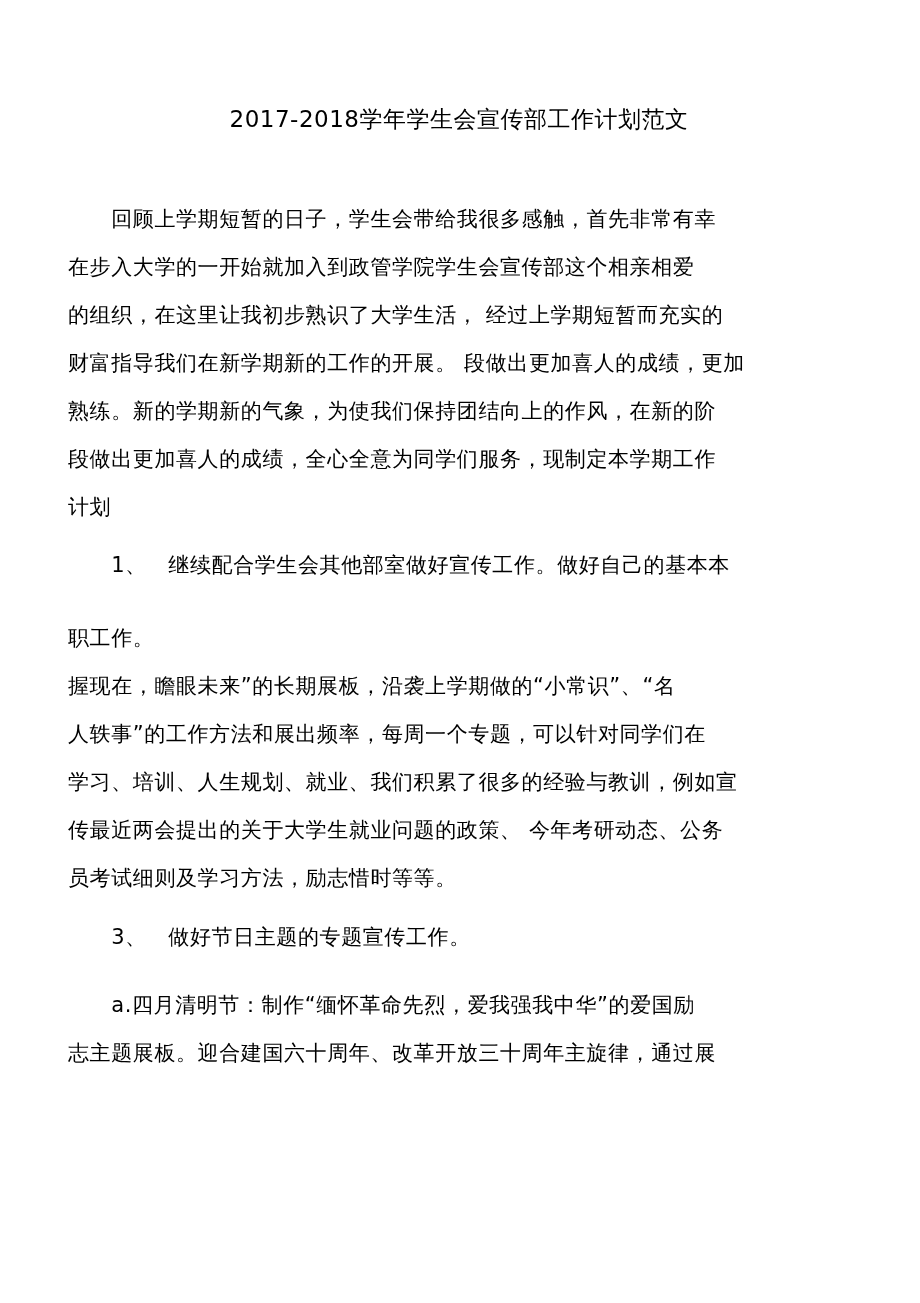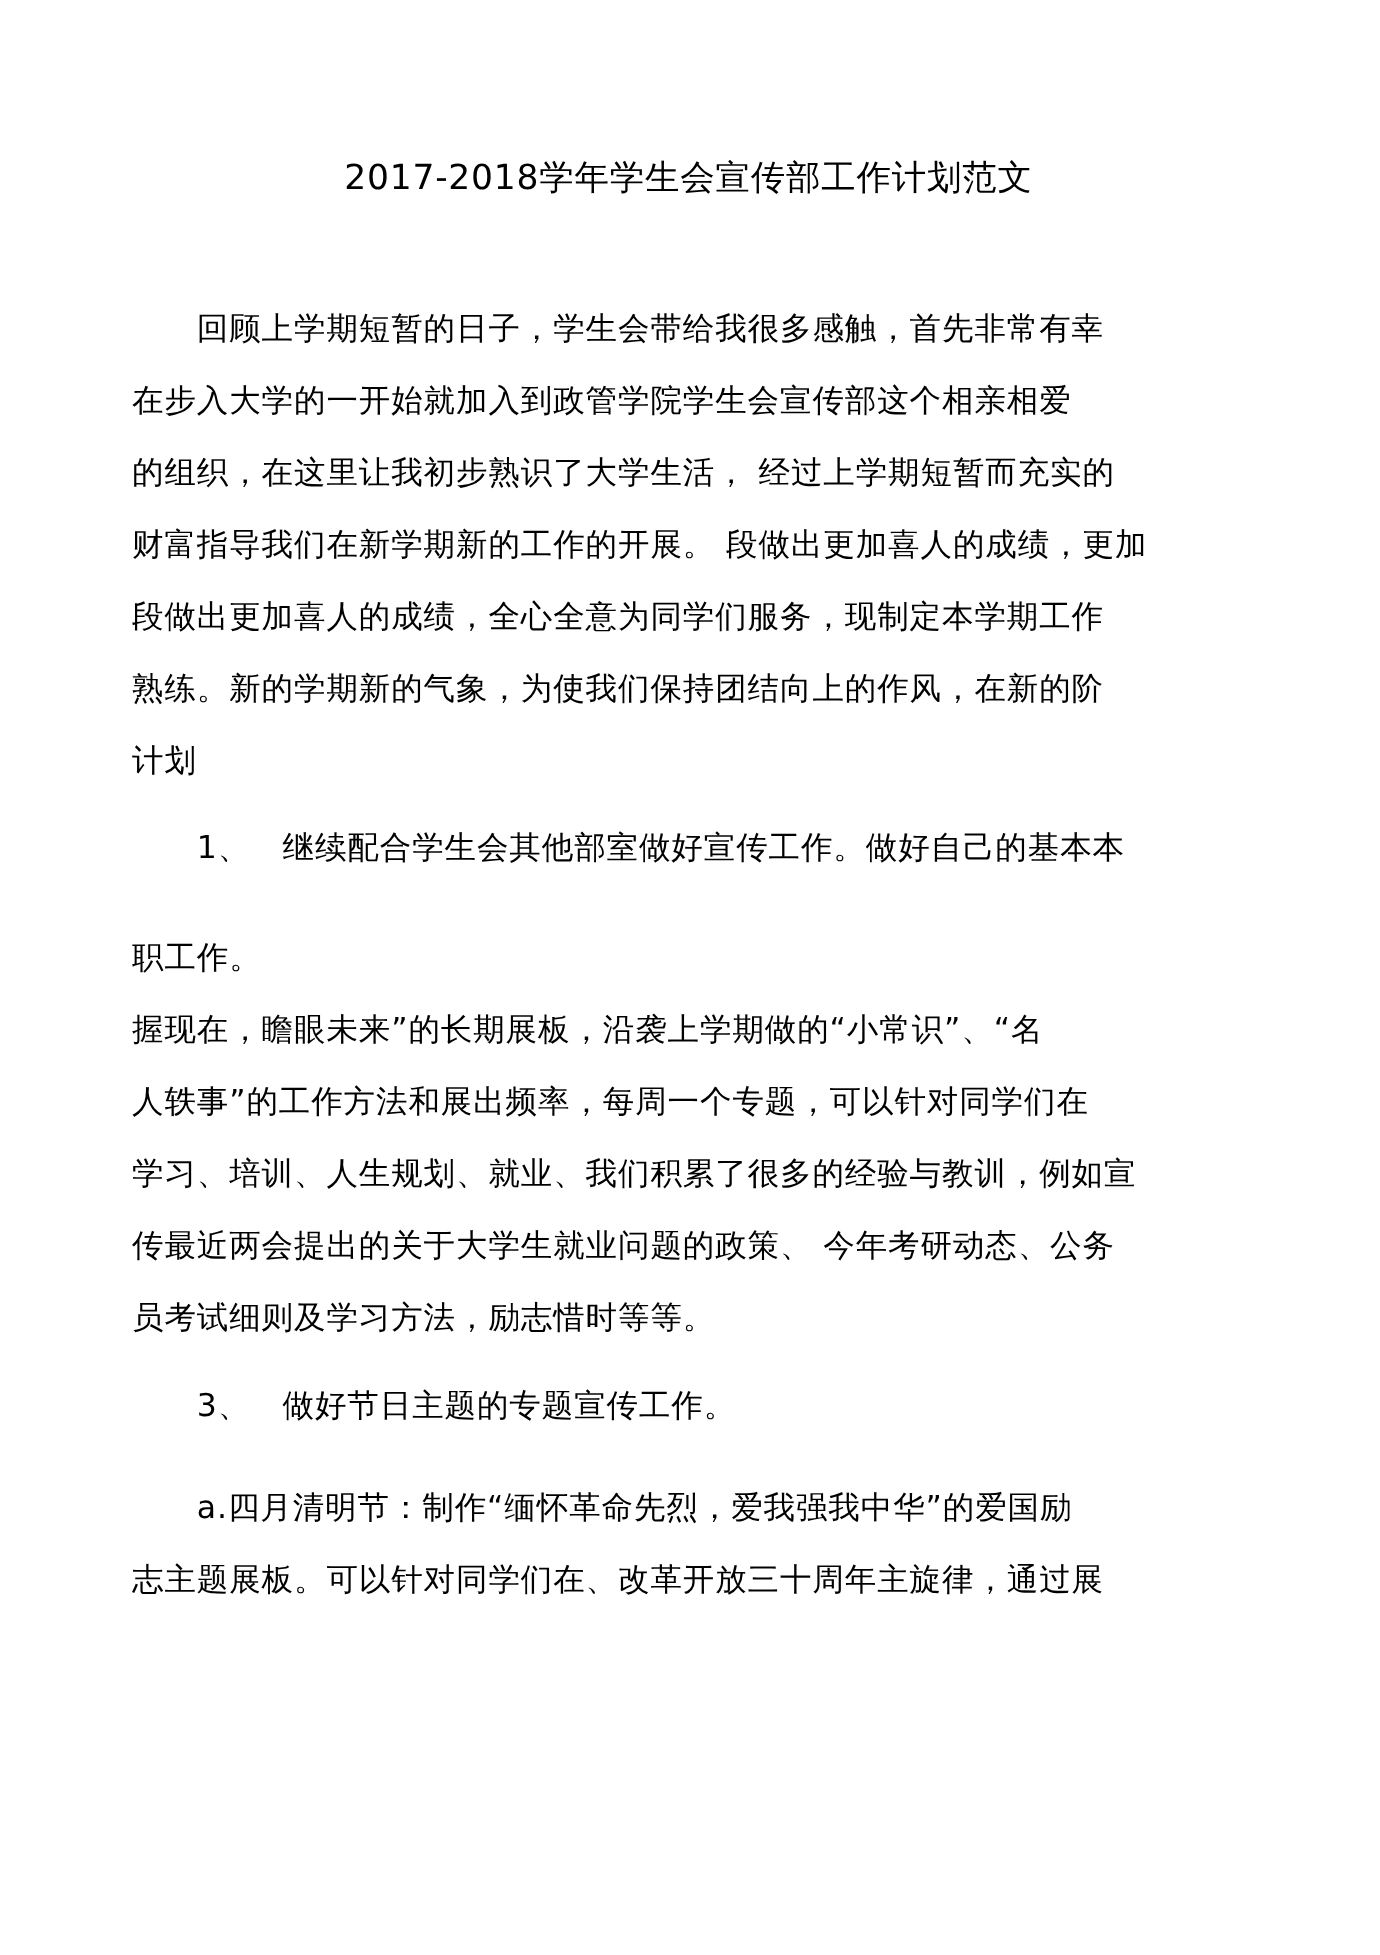--- a/index.html
+++ b/index.html
@@ -16,21 +16,21 @@
   .doc-title {
     margin: 0;
     padding-top: 103px;
     text-align: center;
     font-size: 23px;
     font-weight: 400;
     line-height: 32px;
     letter-spacing: 0.5px;
   }
   .doc-body {
-    padding: 60px 100px 0 88px;
+    padding: 60px 100px 0 68px;
   }
   .line {
     font-size: 21px;
     line-height: 48px;
     white-space: pre;       
     letter-spacing: 0.6px;
   }
   .sp-10 { margin-top: 10px; }
   .sp-11 { margin-top: 11px; }
   .sp-20 { margin-top: 20px; }
@@ -43,22 +43,22 @@
 
   <h1 class="doc-title">2017-2018学年学生会宣传部工作计划范文</h1>
 
   <div class="doc-body">
 
     <div>
       <div class="line">　　回顾上学期短暂的日子，学生会带给我很多感触，首先非常有幸</div>
       <div class="line">在步入大学的一开始就加入到政管学院学生会宣传部这个相亲相爱</div>
       <div class="line">的组织，在这里让我初步熟识了大学生活， 经过上学期短暂而充实的</div>
       <div class="line">财富指导我们在新学期新的工作的开展。 段做出更加喜人的成绩，更加</div>
+      <div class="line">熟练。新的学期新的气象，为使我们保持团结向上的作风，在新的阶</div>
       <div class="line">段做出更加喜人的成绩，全心全意为同学们服务，现制定本学期工作</div>
-      <div class="line">熟练。新的学期新的气象，为使我们保持团结向上的作风，在新的阶</div>
       <div class="line">计划</div>
     </div>
 
     <div>
       <div class="line sp-10">　　1、　继续配合学生会其他部室做好宣传工作。做好自己的基本本</div>
       <div class="line sp-25">职工作。</div>
     </div>
 
     <div>
       <div class="line">握现在，瞻眼未来”的长期展板，沿袭上学期做的“小常识”、“名</div>
@@ -67,17 +67,17 @@
       <div class="line">传最近两会提出的关于大学生就业问题的政策、 今年考研动态、公务</div>
       <div class="line">员考试细则及学习方法，励志惜时等等。</div>
     </div>
 
     <div>
       <div class="line sp-11">　　3、　做好节日主题的专题宣传工作。</div>
     </div>
 
     <div>
       <div class="line sp-20">　　a.四月清明节：制作“缅怀革命先烈，爱我强我中华”的爱国励</div>
-      <div class="line">志主题展板。可以针对同学们在、改革开放三十周年主旋律，通过展</div>
+      <div class="line">志主题展板。迎合建国六十周年、改革开放三十周年主旋律，通过展</div>
     </div>
 
   </div>
 </div>
 
 </body></html>

